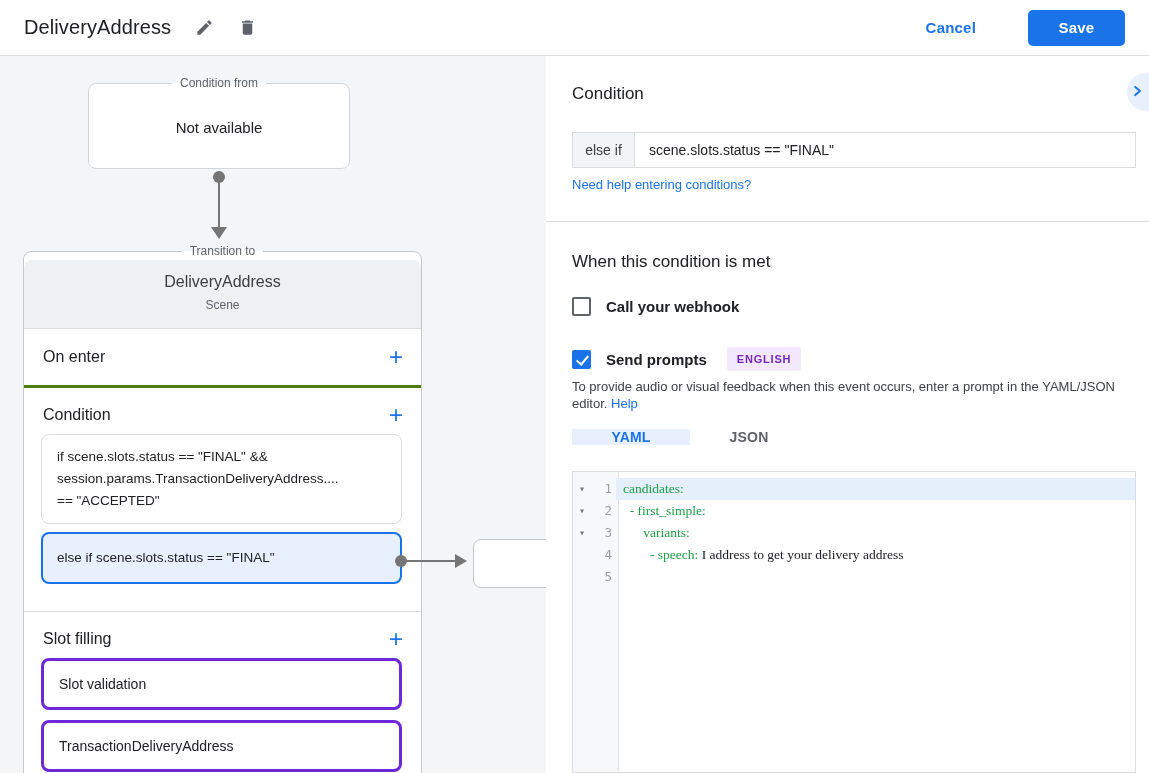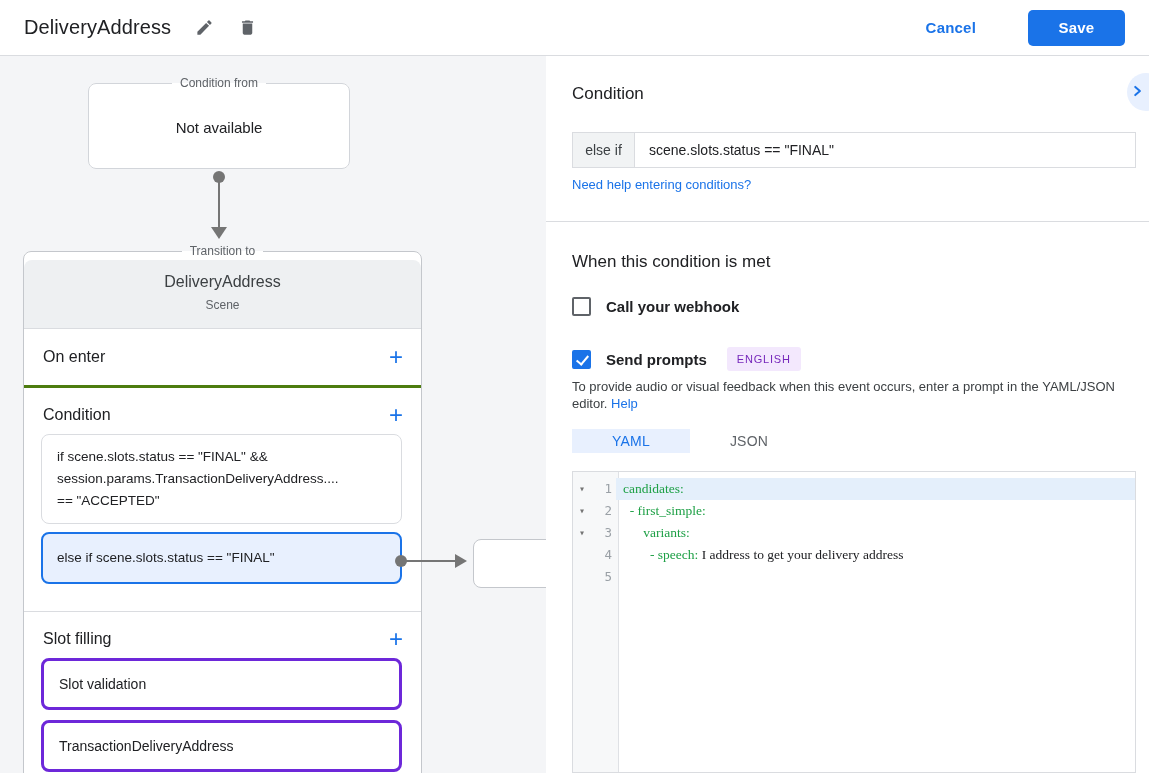--- a/index.html
+++ b/index.html
@@ -88,29 +88,29 @@
   .check-row { position:absolute; left:26px; display:flex; align-items:center; gap:15px; }
   .row-webhook { top:241px; }
   .row-prompts { top:291px; }
   .checkbox { width:19px; height:19px; border:2px solid #5f6368; border-radius:2px;
     background:#fff; cursor:pointer; position:relative; flex:none; }
   .checkbox.checked { background:#1a73e8; border-color:#1a73e8; }
   .checkbox.checked::after { content:""; position:absolute; left:5px; top:1px; width:5px;
     height:10px; border:solid #fff; border-width:0 2px 2px 0; transform:rotate(40deg); }
   .check-label { font-size:15px; font-weight:600; color:#202124; cursor:pointer; }
   .lang-badge { margin-left:5px; background:#f3e8fd; color:#7627bb; font-size:11px;
-    font-weight:400; letter-spacing:.8px; padding:6px 10px; border-radius:3px; }
+    font-weight:700; letter-spacing:.8px; padding:6px 10px; border-radius:3px; }
 
   .panel-desc { position:absolute; left:26px; top:322px; width:562px; font-size:13px;
     line-height:17px; color:#3c4043; }
   .panel-desc a { color:#1a73e8; text-decoration:none; }
 
   .tabs { position:absolute; left:26px; top:373px; display:flex; }
-  .tab { width:118px; height:24px; display:flex; align-items:center; justify-content:center;
-    font-size:14px; font-weight:400; color:#5f6368; cursor:pointer; letter-spacing:.2px; }
+  .tab { width:118px; height:16px; display:flex; align-items:center; justify-content:center;
+    font-size:14px; font-weight:700; color:#5f6368; cursor:pointer; letter-spacing:.2px; }
   .tab.active { background:#e8f0fe; color:#1a73e8; }
 
   
   .editor { position:absolute; left:26px; top:415px; width:564px; height:302px;
     border:1px solid #dadce0; background:#fff; font-family:"DejaVu Sans Mono", monospace;
     font-size:13.5px; overflow:hidden; }
   .editor::before { content:""; position:absolute; left:0; top:0; bottom:0; width:45px;
     background:#f7f8f9; border-right:1px solid #dfe1e5; }
   .code-rows { position:relative; padding-top:6px; }
   .code-line { display:flex; height:22px; line-height:22px; }

